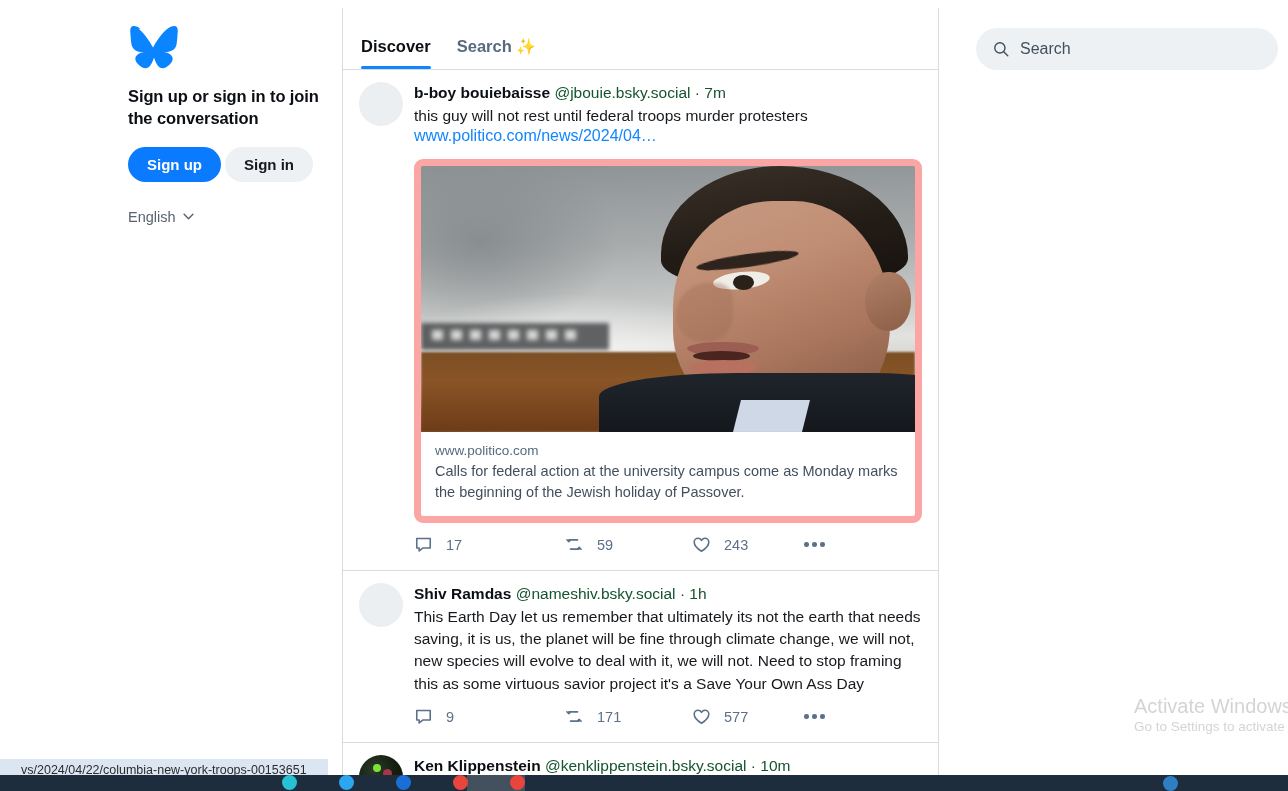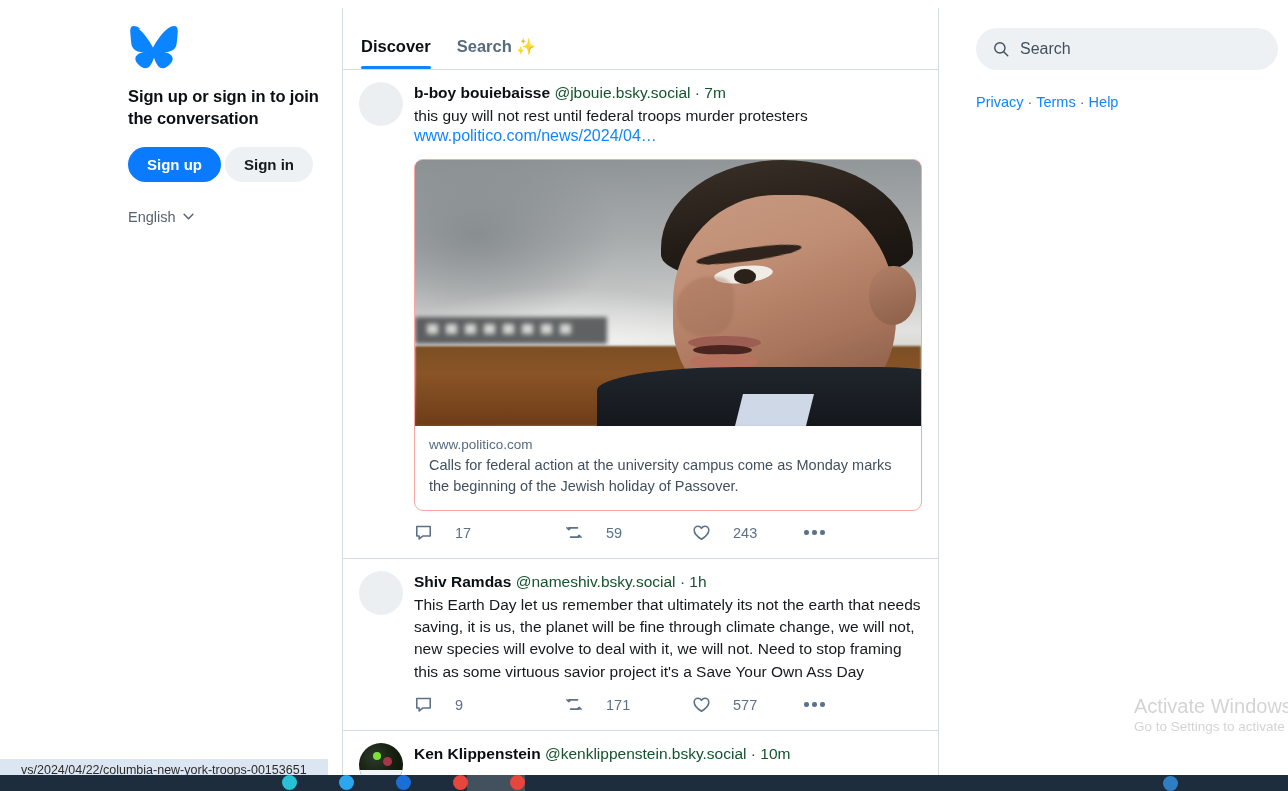--- a/index.html
+++ b/index.html
@@ -66,21 +66,21 @@
   .avatar.photo .spot1 { position: absolute; width: 8px; height: 8px; border-radius: 50%; background: #7fe03a; left: 14px; top: 9px; }
   .avatar.photo .spot2 { position: absolute; width: 9px; height: 9px; border-radius: 50%; background: #a8344a; left: 24px; top: 14px; }
   .post-body { flex: 1; min-width: 0; padding-bottom: 2px; }
   .post-head { font-size: 15.5px; line-height: 1.4; margin-bottom: 1px; }
   .author { font-weight: bold; color: #0b0f14; }
   .handle, .time { color: #14532d; }
   .post-text { font-size: 15.5px; line-height: 1.44; color: #16191d; }
   .post-link { color: #1185fe; text-decoration: none; }
 
   .card {
-    margin-top: 14px; border: 1px solid #fca5a5; border-radius: 9px;
+    margin-top: 14px; border: 7px solid #fca5a5; border-radius: 9px;
     overflow: hidden; background: #fff;
   }
   .card-img { position: relative; width: 100%; height: 266px; overflow: hidden; background: #9aa0a4; }
   .bg-blur {
     position: absolute; inset: 0;
     background:
       radial-gradient(ellipse 55% 42% at 30% 78%, rgba(250,250,250,0.92) 0%, rgba(225,226,226,0) 72%),
       radial-gradient(ellipse 40% 50% at 12% 28%, rgba(132,137,140,0.85) 0%, rgba(150,152,152,0) 70%),
       linear-gradient(178deg, #8d9295 0%, #a7abac 30%, #c6c8c7 52%, #e2e2e0 66%, #cfcdc7 78%, #8e7c65 88%, #6c4e2d 100%);
   }
@@ -155,21 +155,21 @@
     position: absolute; right: 22%; bottom: 0; width: 14%; height: 12%;
     background: #cfd8e6; transform: skewX(-14deg); filter: blur(0.6px);
   }
 
   .card-meta { padding: 11px 14px 14px 14px; }
   .card-domain { font-size: 13.5px; color: #566b7f; margin-bottom: 3px; }
   .card-title { font-size: 15.5px; font-weight: bold; color: #0b0f14; line-height: 1.3; margin-bottom: 4px; }
   .card-desc { font-size: 14.5px; color: #42505e; line-height: 1.42; }
 
   .actions { display: flex; align-items: center; margin: 12px 0 14px 0; }
-  .action { display: flex; align-items: center; gap: 22px; color: #5c7189; font-size: 14.5px; cursor: pointer; }
+  .action { display: flex; align-items: center; gap: 13px; color: #5c7189; font-size: 14.5px; cursor: pointer; }
   .a-reply { width: 150px; }
   .a-repost { width: 128px; }
   .a-like { width: 112px; }
   .dots { display: flex; gap: 3.5px; cursor: pointer; }
   .dot { width: 4.5px; height: 4.5px; border-radius: 50%; background: #5c7189; }
 
   
   .right { position: absolute; left: 940px; top: 0; width: 348px; height: 608px; padding: 28px 10px 0 36px; }
   .search {
     display: flex; align-items: center; gap: 10px; height: 42px;
@@ -362,27 +362,20 @@
   </div>
 
   <div class="right">
     <div class="search">
       <svg width="18" height="18" viewBox="0 0 24 24" aria-hidden="true">
         <circle cx="10.5" cy="10.5" r="6.8" fill="none" stroke="#42505e" stroke-width="1.9"></circle>
         <path d="M15.6 15.6L21 21" stroke="#42505e" stroke-width="1.9" stroke-linecap="round"></path>
       </svg>
       <span class="search-ph">Search</span>
     </div>
-    <div class="links">
-      <a href="#">Privacy</a>
-      <span class="sep">·</span>
-      <a href="#">Terms</a>
-      <span class="sep">·</span>
-      <a href="#">Help</a>
-    </div>
   </div>
 
   <div class="watermark">
     <div class="wm1">Activate Windows</div>
     <div class="wm2">Go to Settings to activate Windows.</div>
   </div>
 
   <div class="statusbar">
     <span>vs/2024/04/22/columbia-new-york-troops-00153651</span>
   </div>

